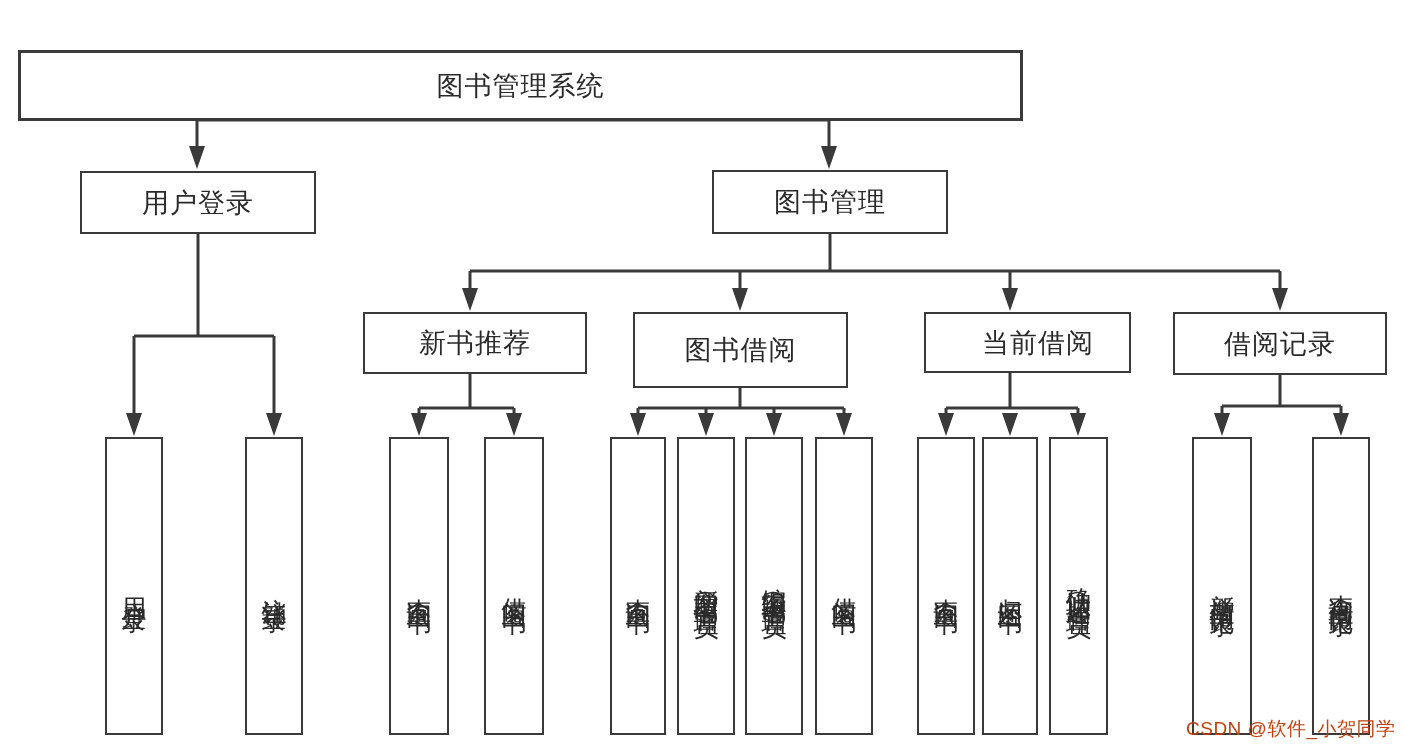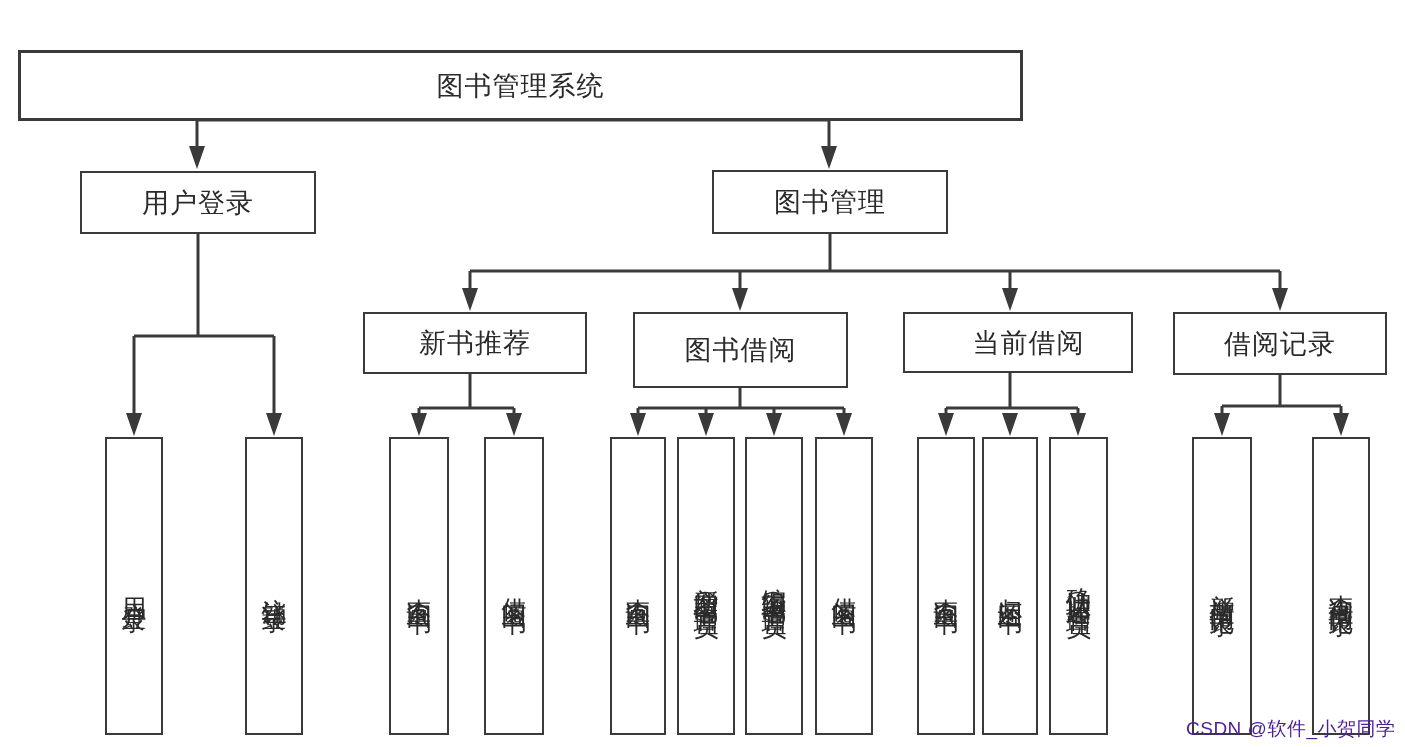--- a/index.html
+++ b/index.html
@@ -16,37 +16,37 @@
   .leaf{top:437px;height:298px;}
   .leaf .lbl{
     writing-mode:vertical-rl;text-orientation:mixed;
     font-size:25px;letter-spacing:4px;line-height:1;white-space:nowrap;
   }
   #root{left:18px;top:12px;width:1005px;height:71px;border-width:3px;margin-top:38px;}
   #b-user{left:80px;top:171px;width:236px;height:63px;}
   #b-mgmt{left:712px;top:170px;width:236px;height:64px;text-align:center;}
   #m-rec{left:363px;top:312px;width:224px;height:62px;}
   #m-borrow{left:633px;top:312px;width:215px;height:76px;}
-  #m-current{left:903px;top:312px;width:230px;height:61px;padding-left:21px;}
+  #m-current{left:924px;top:312px;width:207px;height:61px;padding-left:21px;}
   #m-records{left:1173px;top:312px;width:214px;height:63px;}
   #l1{left:105px;width:58px;}
   #l2{left:245px;width:58px;}
   #l3{left:389px;width:60px;}
   #l4{left:484px;width:60px;}
   #l5{left:610px;width:56px;}
   #l6{left:677px;width:58px;}
   #l7{left:745px;width:58px;}
   #l8{left:815px;width:58px;}
   #l9{left:917px;width:58px;}
   #l10{left:982px;width:56px;}
   #l11{left:1049px;width:59px;}
   #l12{left:1192px;width:60px;}
   #l13{left:1312px;width:58px;}
   #watermark{
-    position:absolute;left:1186px;top:716px;font-size:19px;color:#4c1d95;
+    position:absolute;left:1186px;top:716px;font-size:19px;color:#c2410c;
     letter-spacing:0.5px;white-space:nowrap;
   }
 </style>
 </head>
 <body>
 
 <div id="canvas">
 
   <svg id="wires" viewBox="0 0 1405 747" xmlns="http://www.w3.org/2000/svg">
     <g stroke="#3a3a3a" stroke-width="3" fill="none">

